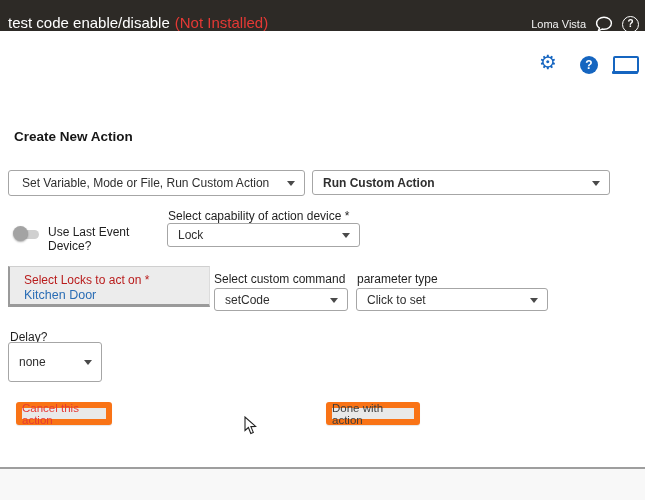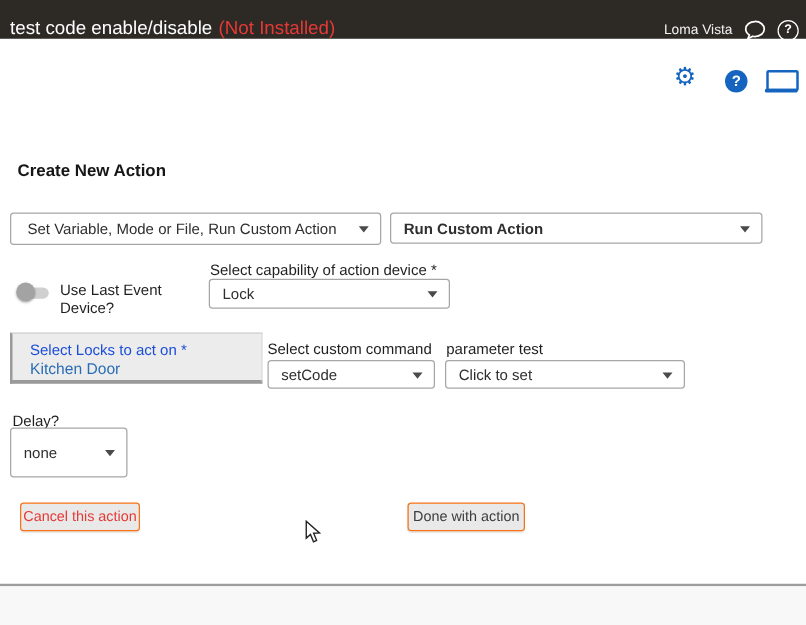--- a/index.html
+++ b/index.html
@@ -34,24 +34,24 @@
   
   .toggle{position:absolute;left:13px;top:224px;width:38px;height:19px;cursor:pointer;}
   .toggle-track{position:absolute;left:3px;top:6px;width:23px;height:9px;border-radius:5px;background:#d0d0d0;}
   .toggle-thumb{position:absolute;left:0;top:2px;width:15px;height:15px;border-radius:50%;background:#a3a3a3;
     box-shadow:0 1px 2px rgba(0,0,0,0.35);}
   .toggle-label{position:absolute;left:48px;top:226px;width:84px;font-size:12px;line-height:13.5px;color:#1f1f1f;}
   
   .devbox{position:absolute;left:8px;top:266px;width:202px;height:41px;box-sizing:border-box;background:#ececec;
     border-top:1px solid #cfcfcf;border-right:1px solid #dcdcdc;border-left:2px solid #9a9a9a;border-bottom:3px solid #9a9a9a;
     cursor:pointer;}
-  .devbox .devlbl{position:absolute;left:14px;top:6px;font-size:12px;color:#1d4ed8;}
+  .devbox .devlbl{position:absolute;left:14px;top:6px;font-size:12px;color:#b91c1c;}
   .devbox .devlink{position:absolute;left:14px;top:21px;font-size:12.5px;color:#2a6db5;cursor:pointer;}
   
-  .btn{position:absolute;box-sizing:border-box;background:#e9e9e9;border:1px solid #f97316;border-radius:3px;
+  .btn{position:absolute;box-sizing:border-box;background:#e9e9e9;border:6px solid #f97316;border-radius:3px;
     box-shadow:0 1px 1px rgba(0,0,0,0.10);font-size:11.5px;display:flex;align-items:center;justify-content:center;cursor:pointer;}
   .btn-cancel{left:16px;top:402px;width:96px;height:23px;color:#e53935;font-weight:500;}
   .btn-done{left:326px;top:402px;width:94px;height:23px;color:#3c3c3c;}
   
   .divider{position:absolute;left:0;top:467px;width:645px;height:2px;background:#9e9e9e;}
   .bottom-strip{position:absolute;left:0;top:469px;width:645px;height:31px;background:#f8f8f8;}
   
   .cursor{position:absolute;left:244px;top:416px;pointer-events:none;}
 </style>
 </head>
@@ -111,21 +111,21 @@
     <div class="devlbl">Select Locks to act on *</div>
     <div class="devlink">Kitchen Door</div>
   </div>
 
   <div class="lbl" style="left:214px;top:272px;">Select custom command</div>
   <div class="sel" style="left:214px;top:288px;width:134px;height:23px;">
     <span>setCode</span>
     <span class="arrow"></span>
   </div>
 
-  <div class="lbl" style="left:357px;top:272px;">parameter test</div>
+  <div class="lbl" style="left:357px;top:272px;">parameter type</div>
   <div class="sel" style="left:356px;top:288px;width:192px;height:23px;">
     <span>Click to set</span>
     <span class="arrow"></span>
   </div>
 
   <div class="lbl" style="left:10px;top:330px;">Delay?</div>
   <div class="sel" style="left:8px;top:342px;width:94px;height:40px;">
     <span>none</span>
     <span class="arrow"></span>
   </div>

